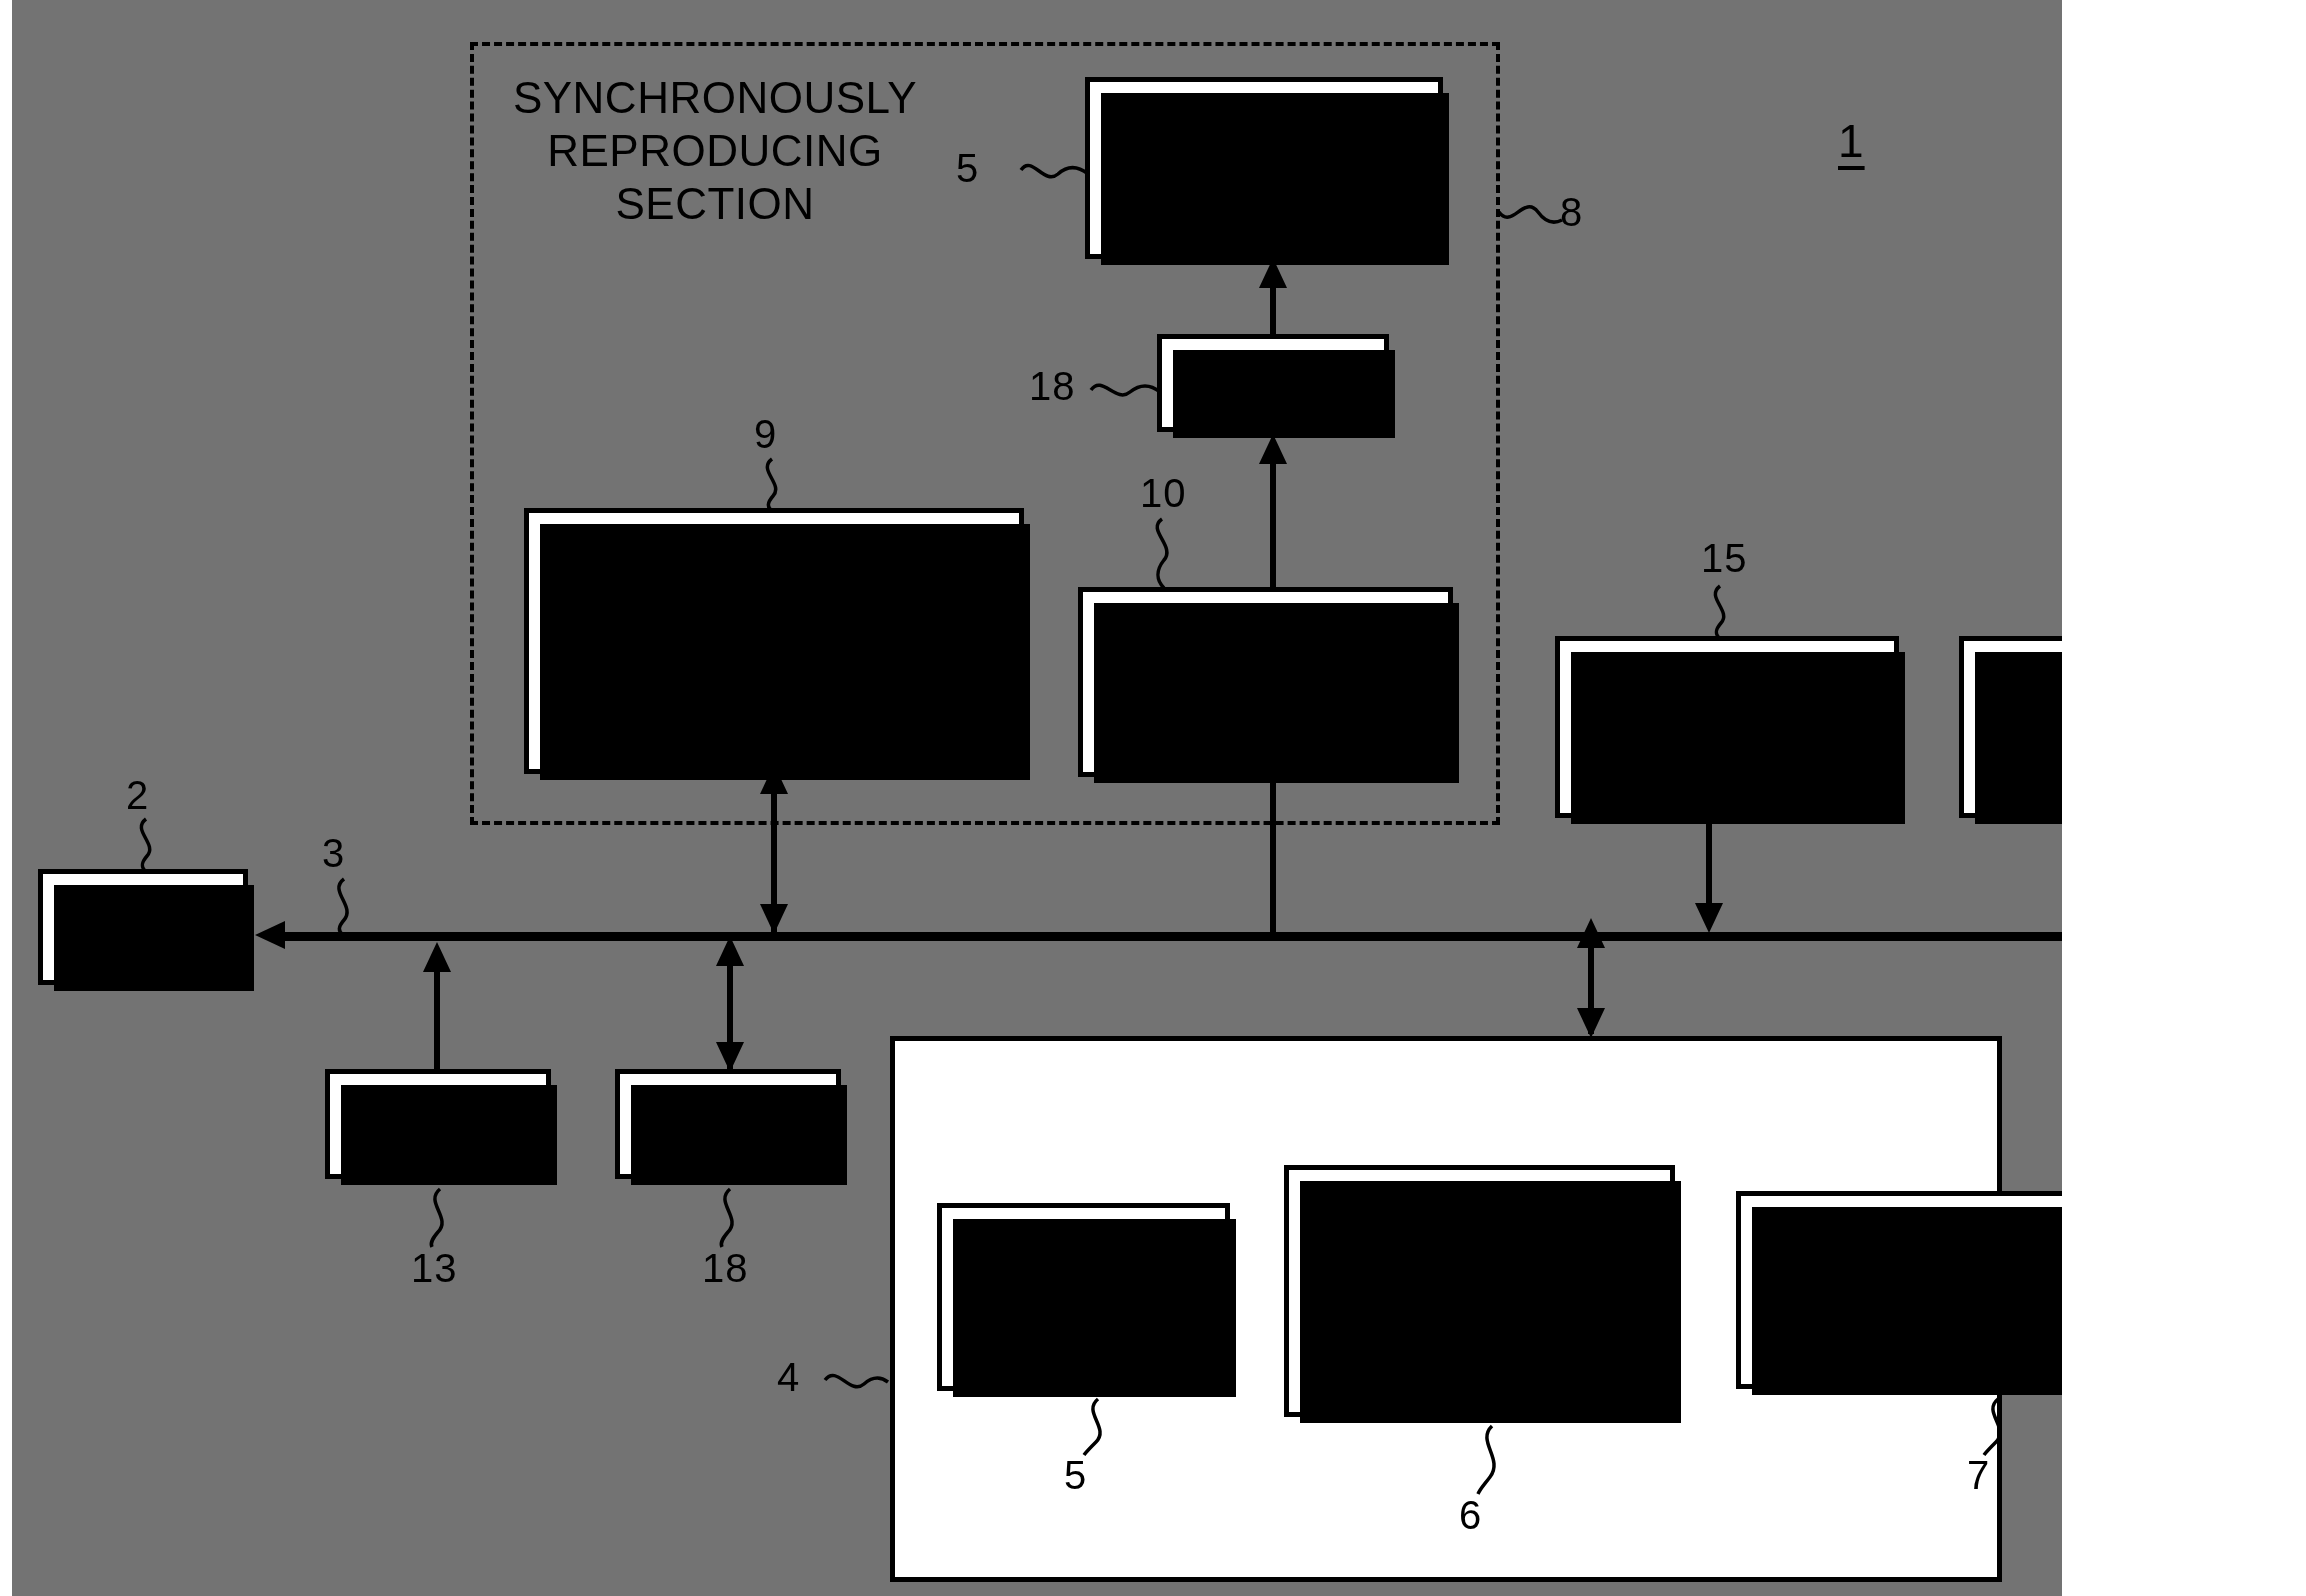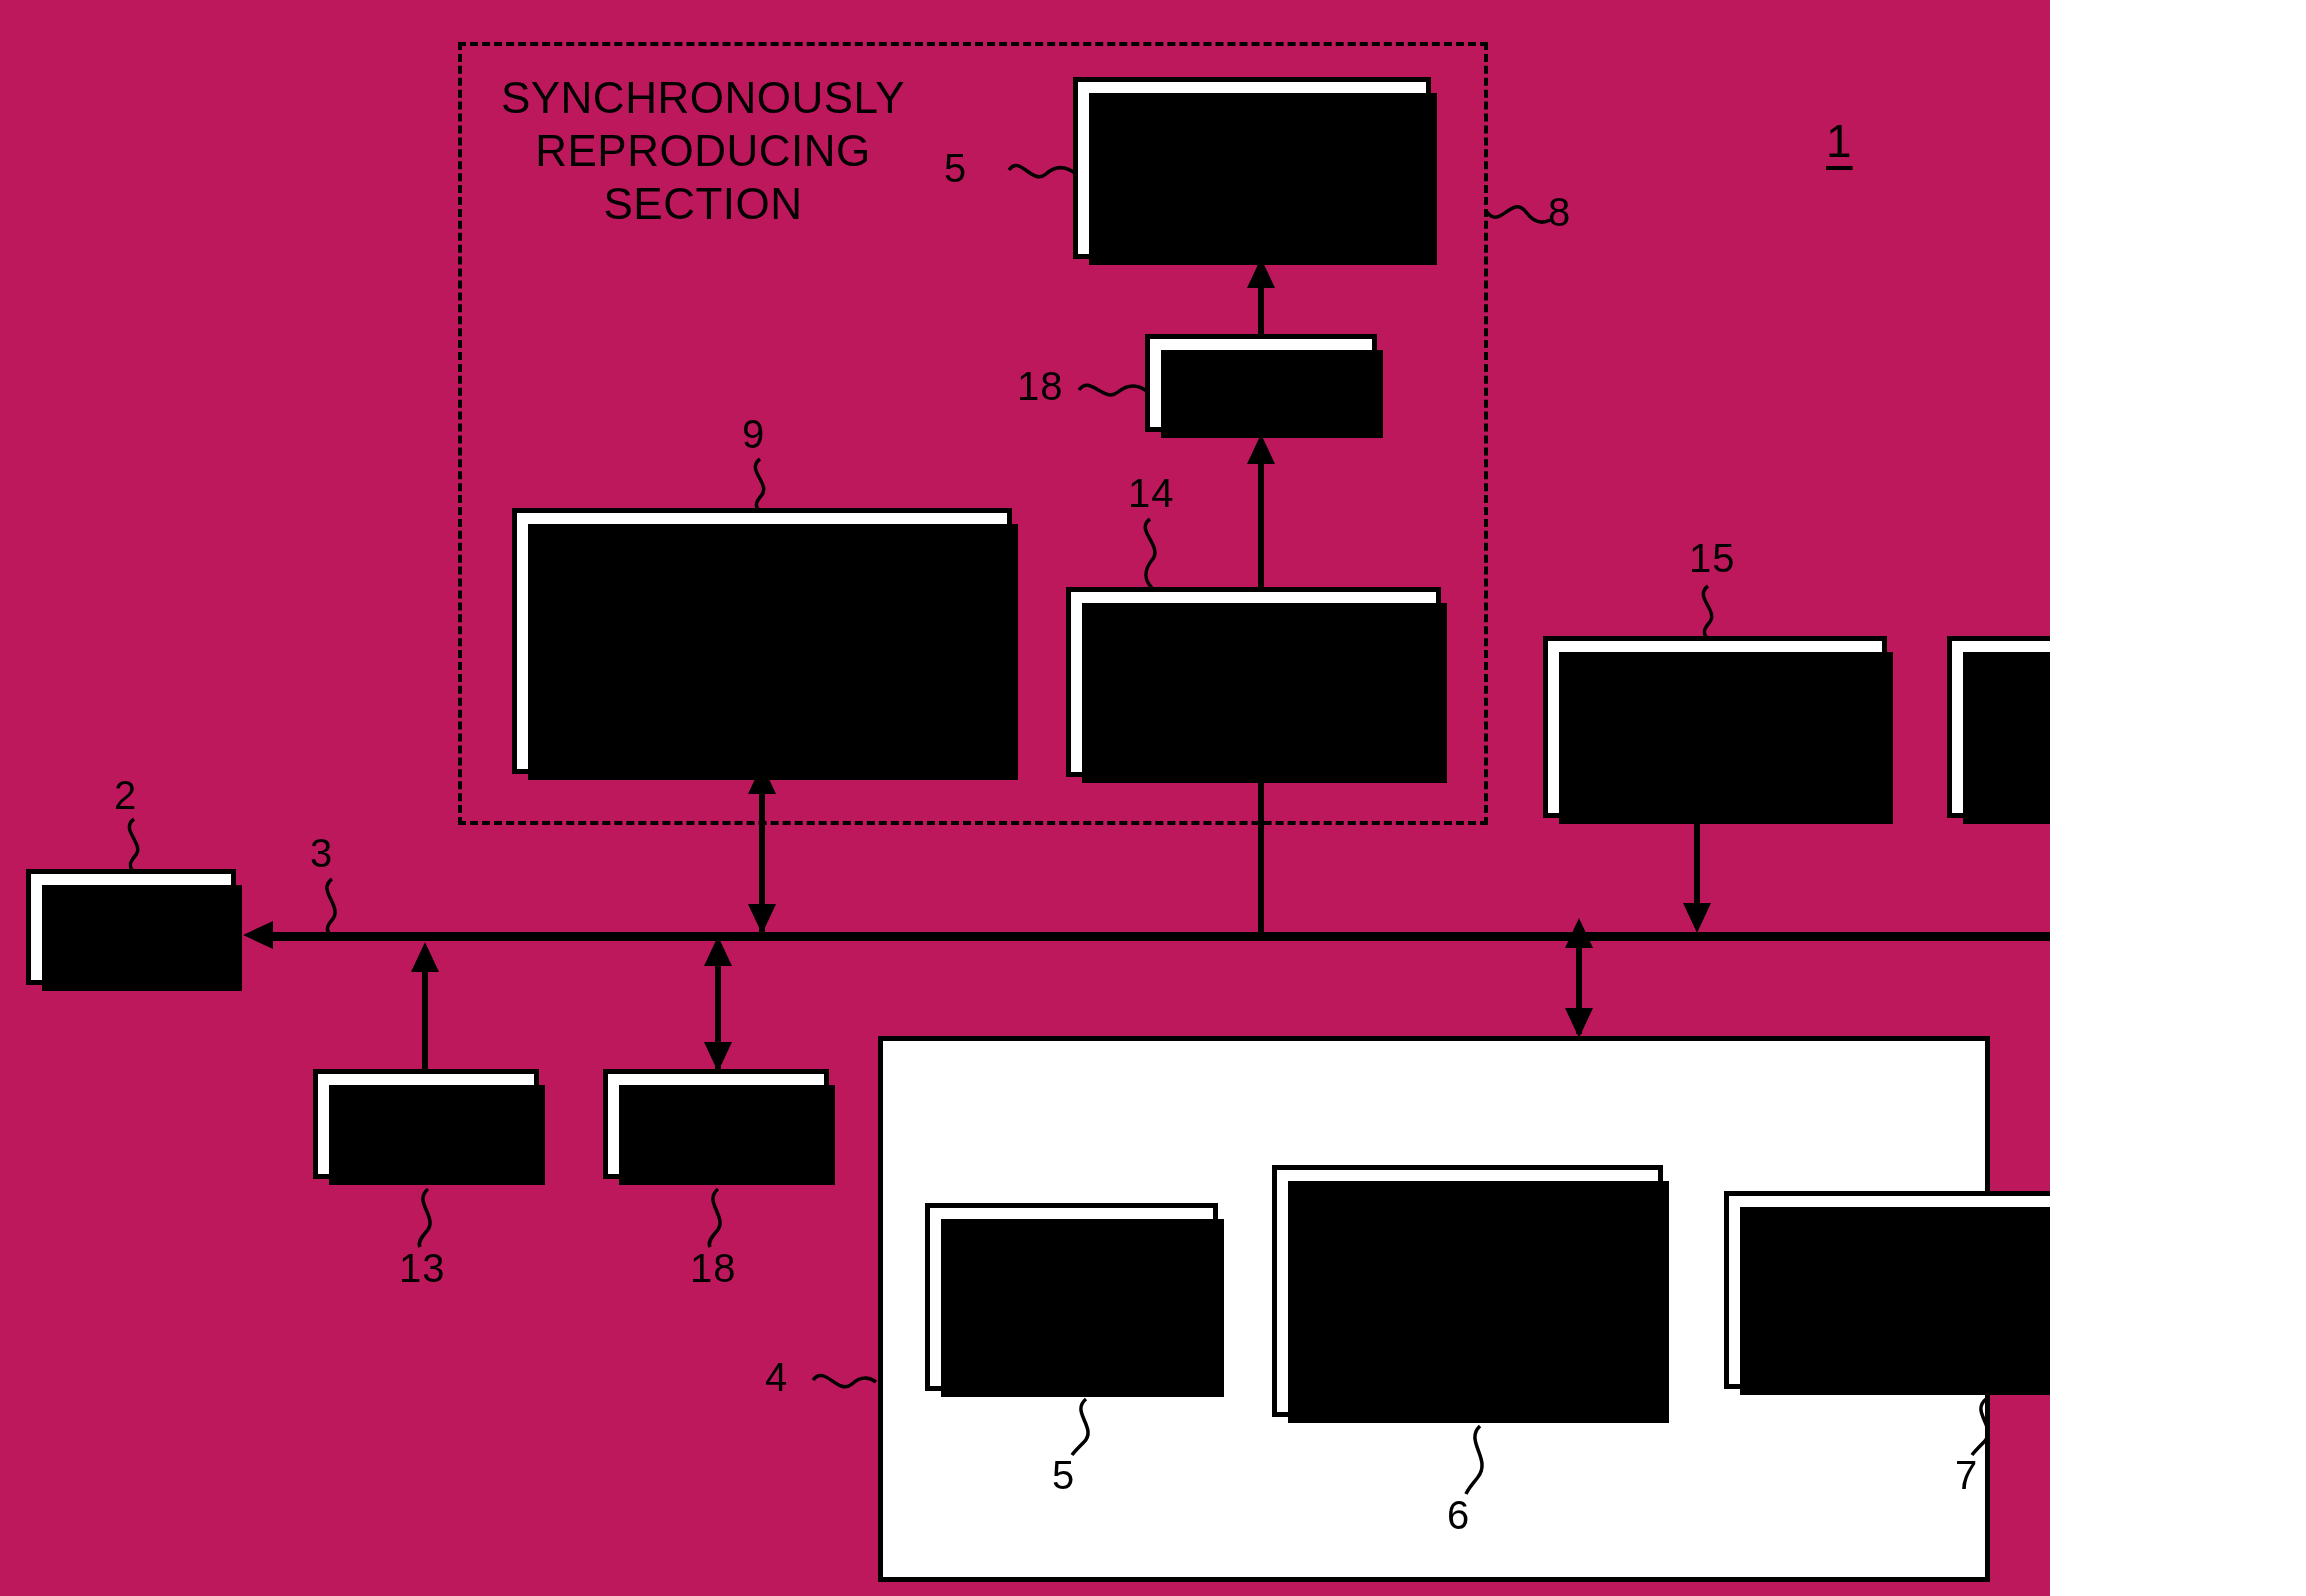--- a/index.html
+++ b/index.html
@@ -4,24 +4,25 @@
 <style>
   html, body {
     margin: 0;
     padding: 0;
     background: #ffffff;
   }
   #canvas {
     position: relative;
     width: 2050px;
     height: 1596px;
-    background: #be185d;
+    background: #737373;
     font-family: "Liberation Sans", sans-serif;
     color: #000000;
     overflow: hidden;
+    margin-left: 12px;
   }
 
   
   .pbox {
     position: absolute;
     box-sizing: border-box;
     background: #ffffff;
     border: 5px solid #000000;
     display: flex;
     align-items: center;
@@ -157,21 +158,21 @@
     <path d="M1 22 C 12 6, 26 36, 40 24 C 50 16, 60 16, 70 24"></path>
   </svg>
 
   <div class="vline" style="left:1258px; top:284px; height:52px;"></div>
   <div class="arr-up" style="left:1247px; top:258px;"></div>
 
   <div class="pbox" style="left:1066px; top:587px; width:375px; height:190px; font-size:43px;">
     <span>AUDIO MIXING
 SECTION</span>
   </div>
-  <div class="ref" style="left:1128px; top:473px;">14</div>
+  <div class="ref" style="left:1128px; top:473px;">10</div>
   <svg class="squiggle" style="left:1130px; top:518px; width:40px; height:72px;" viewBox="0 0 40 72">
     <path d="M20 1 C 4 12, 34 28, 22 42 C 14 52, 14 62, 22 70"></path>
   </svg>
 
   <div class="vline" style="left:1258px; top:460px; height:130px;"></div>
   <div class="arr-up" style="left:1247px; top:434px;"></div>
 
   <div class="pbox" style="left:512px; top:508px; width:500px; height:266px; font-size:43px;">
     <span>SYNCHRONOUS
 REPRODUCTION

